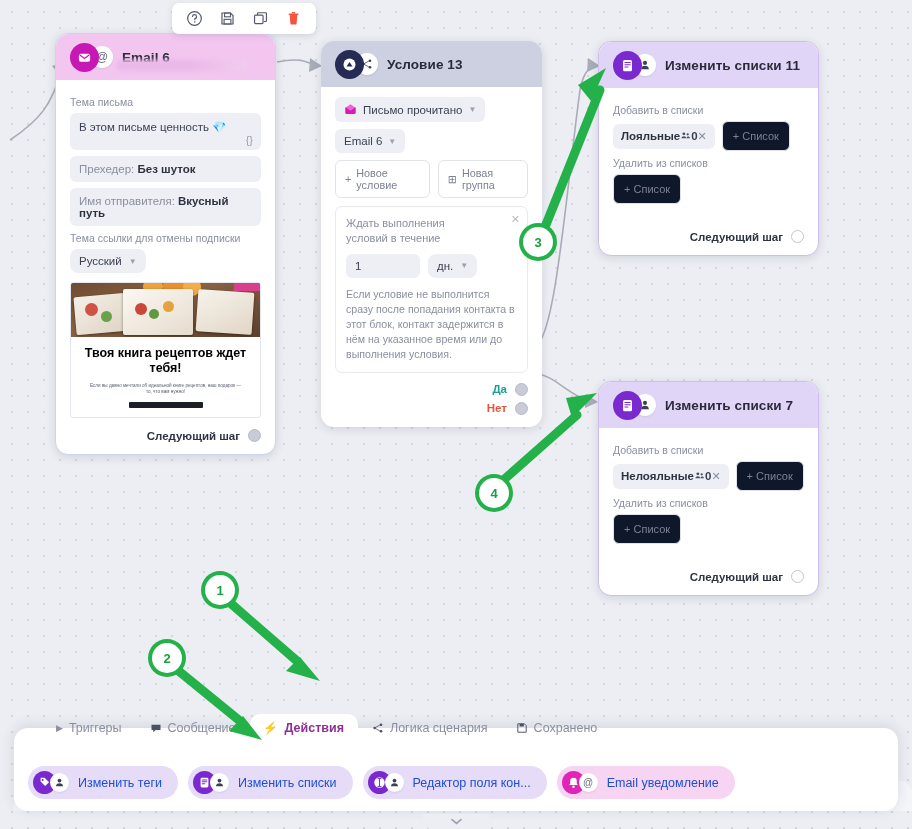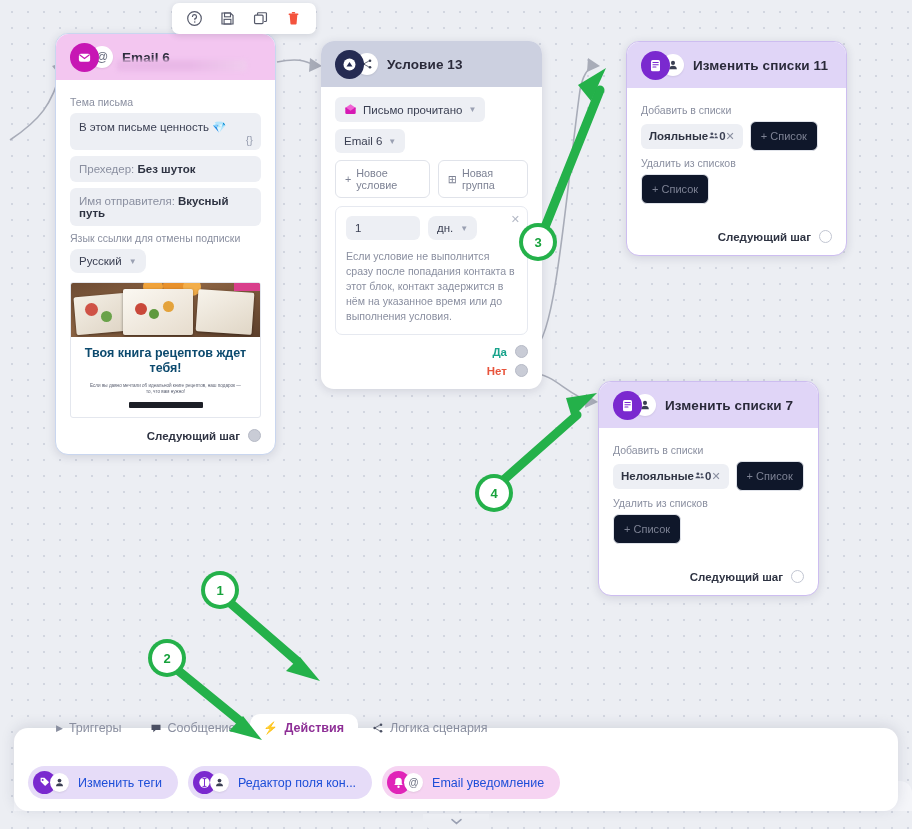--- a/index.html
+++ b/index.html
@@ -102,21 +102,21 @@
   .mail-img .f2 { left:92px; top:-8px; width:22px; height:22px; background:#e8912c; }
   .mail-img .f3 { left:112px; top:-5px; width:18px; height:18px; background:#f3ae4a; }
   .mail-img .strip { position:absolute; right:0; top:0; width:26px; height:8px; background:#d93f8c; }
   .mail-img .veg { position:absolute; border-radius:50%; }
   .mail-img .v1 { left:64px; top:20px; width:12px; height:12px; background:#c9483a; }
   .mail-img .v2 { left:78px; top:26px; width:10px; height:10px; background:#5f9a3e; }
   .mail-img .v3 { left:92px; top:18px; width:11px; height:11px; background:#e4a33c; }
   .mail-img .v4 { left:14px; top:20px; width:13px; height:13px; background:#cf5246; }
   .mail-img .v5 { left:30px; top:28px; width:11px; height:11px; background:#6aa24a; }
   .mail-title {
-    text-align: center; font-size: 12.5px; font-weight: bold; color: #0c4a6e;
+    text-align: center; font-size: 12.5px; font-weight: bold; color: #000000;
     padding: 9px 10px 3px 10px; line-height: 1.22;
   }
   .mail-sub {
     text-align: center; font-size: 4.6px; color: #5a5f70;
     padding: 3px 18px 6px 18px; line-height: 1.5;
     filter: blur(.35px);
   }
   .mail-cta { width: 74px; height: 6px; background: #1d1f27; margin: 0 auto 9px auto; border-radius: 1px; }
 
   .ghost-btn {
@@ -160,21 +160,21 @@
   }
   .wait-note { font-size: 10.6px; color: #8a8fa0; line-height: 1.42; }
   .branch-row { display: flex; align-items: center; justify-content: flex-end; gap: 8px; margin-top: 10px; }
   .branch-yes { font-size: 11.5px; color: #19a48c; font-weight: bold; }
   .branch-no  { font-size: 11.5px; color: #e8543c; font-weight: bold; }
 
   
   .node-list { width: 221px; border: 1px solid #cdbdf0; }
   .node-list .node-head { background: #e0d5f7; }
   .node-list .av-main { background: #7a29cf; }
-  #node-list-11 { left: 598px; top: 41px; margin-left: 28px; }
+  #node-list-11 { left: 598px; top: 41px; }
   #node-list-7  { left: 598px; top: 381px; }
   .tag-row { display: flex; gap: 7px; align-items: center; flex-wrap: wrap; margin-bottom: 4px; }
   .tag-chip {
     display: inline-flex; align-items: flex-start; gap: 0;
     background: #edeff4; border-radius: 6px; padding: 6px 8px;
     font-size: 11.5px; color: #2e3342; font-weight: bold;
   }
   .tag-chip .cnt { color: #3a3f52; font-weight: bold; }
   .tag-chip .x { color: #8a8fa0; font-weight: normal; font-size: 11px; cursor: pointer; }
   .add-chip {
@@ -302,21 +302,21 @@
         <span class="braces">{}</span>
       </div>
       <div class="field-box">
         <span class="lbl">Прехедер:</span>
         <span class="val">Без шуток</span>
       </div>
       <div class="field-box">
         <span class="lbl">Имя отправителя:</span>
         <span class="val">Вкусный путь</span>
       </div>
-      <div class="field-label">Язык ссылки для отмены подписки</div>
+      <div class="field-label">Тема ссылки для отмены подписки</div>
       <div class="pill-select">
         <span>Русский</span>
         <span class="caret">▼</span>
       </div>
 
       <div class="mail-preview">
         <div class="mail-img">
           <div class="wood"></div>
           <div class="fruit f1"></div>
             <div class="fruit f2"></div>
@@ -382,20 +382,21 @@
           <span>Новое условие</span>
         </span>
         <span class="outline-btn">
           <span>⊞</span>
           <span>Новая группа</span>
         </span>
       </div>
 
       <div class="wait-box">
         <span class="x-btn">✕</span>
+        <div class="wait-label">Ждать выполнения условий в течение</div>
         <div class="wait-inputs">
           <span class="num-input">1</span>
           <span class="pill-select">
             <span>дн.</span>
             <span class="caret">▼</span>
           </span>
         </div>
         <div class="wait-note">Если условие не выполнится сразу после попадания контакта в этот блок, контакт задержится в нём на указанное время или до выполнения условия.</div>
       </div>
 
@@ -557,39 +558,61 @@
       </span>
       <span class="tab">
         <svg width="12" height="12" viewBox="0 0 20 20">
             <circle cx="4.5" cy="10" r="2.2" fill="#4a4f62"></circle>
             <circle cx="15" cy="4.5" r="2.2" fill="#4a4f62"></circle>
             <circle cx="15" cy="15.5" r="2.2" fill="#4a4f62"></circle>
             <path d="M6 9 13 5.2M6 11l7 3.8" stroke="#4a4f62" stroke-width="1.3"></path>
           </svg>
         <span>Логика сценария</span>
       </span>
+      <span class="tab">
+        <svg width="12" height="12" viewBox="0 0 20 20">
+            <path d="M3 3h11l3 3v11H3z" fill="none" stroke="#4a4f62" stroke-width="1.6"></path>
+            <rect x="6" y="3" width="7" height="4.5" fill="#4a4f62"></rect>
+          </svg>
+        <span>Сохранено</span>
+      </span>
     </div>
 
     <div class="palette">
       <span class="pal-item pal-purple">
         <span class="pal-av" style="background:#7a29cf;">
           <svg width="13" height="13" viewBox="0 0 20 20">
               <path d="M10 2.5 17 9.5l-6 6-7-7V2.5z" fill="#fff"></path>
               <circle cx="7.2" cy="6" r="1.5" fill="#7a29cf"></circle>
             </svg>
         </span>
         <span class="pal-sub">
           <svg width="11" height="11" viewBox="0 0 20 20">
               <circle cx="10" cy="6.5" r="3.4" fill="#3a3f52"></circle>
               <path d="M3.6 17c0-3.6 2.9-5.6 6.4-5.6s6.4 2 6.4 5.6z" fill="#3a3f52"></path>
             </svg>
         </span>
         <span class="lbl">Изменить теги</span>
       </span>
 
+      <span class="pal-item pal-purple">
+        <span class="pal-av" style="background:#7a29cf;">
+          <svg width="13" height="13" viewBox="0 0 20 20">
+              <rect x="4" y="2.5" width="12" height="15" rx="2" fill="#fff"></rect>
+              <path d="M6.6 6h7M6.6 9h7M6.6 12h4" stroke="#7a29cf" stroke-width="1.6" stroke-linecap="round"></path>
+            </svg>
+        </span>
+        <span class="pal-sub">
+          <svg width="11" height="11" viewBox="0 0 20 20">
+              <circle cx="10" cy="6.5" r="3.4" fill="#3a3f52"></circle>
+              <path d="M3.6 17c0-3.6 2.9-5.6 6.4-5.6s6.4 2 6.4 5.6z" fill="#3a3f52"></path>
+            </svg>
+        </span>
+        <span class="lbl">Изменить списки</span>
+      </span>
 
       <span class="pal-item pal-purple">
         <span class="pal-av" style="background:#7a29cf;">
           <svg width="13" height="13" viewBox="0 0 20 20">
               <circle cx="10" cy="10" r="8" fill="#fff"></circle>
               <path d="M10 4v12M7 4h6M7 16h6" stroke="#7a29cf" stroke-width="1.5"></path>
             </svg>
         </span>
         <span class="pal-sub">
           <svg width="11" height="11" viewBox="0 0 20 20">

